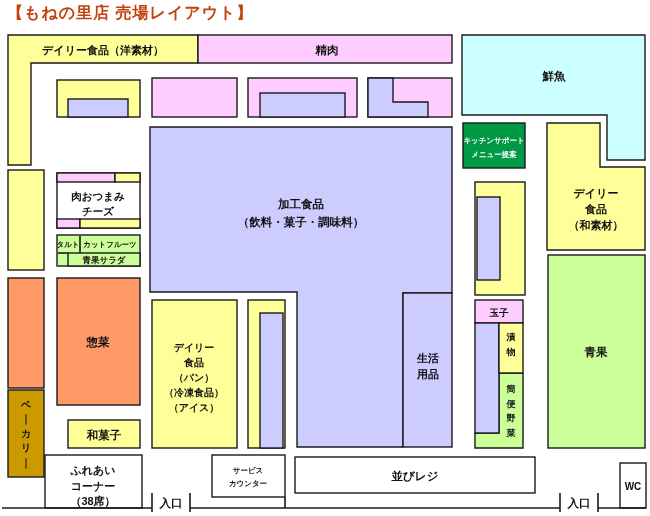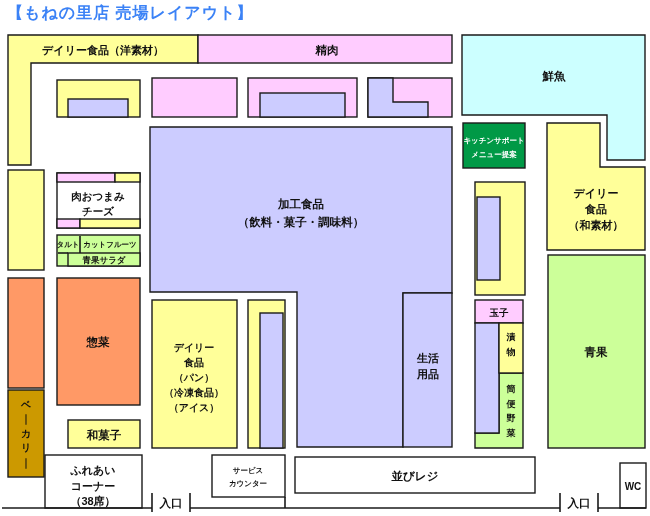--- a/index.html
+++ b/index.html
@@ -1,18 +1,18 @@
 <!DOCTYPE html>
 <html><head>
 <meta charset="utf-8">
 <style>
   html,body{margin:0;padding:0;background:#ffffff;}
   body{font-family:"Liberation Sans",sans-serif;}
   .canvas{position:relative;width:650px;height:516px;background:#fff;overflow:hidden;}
-  .title{position:absolute;left:7px;top:3px;font-size:16px;font-weight:bold;color:#3b82f6;
+  .title{position:absolute;left:7px;top:3px;font-size:16px;font-weight:bold;color:#c2410c;
          letter-spacing:1px;white-space:nowrap;}
   svg{position:absolute;left:0;top:0;}
   text{font-family:"Liberation Sans",sans-serif;font-weight:bold;}
 </style>
 </head>
 <body>
 
 <div class="canvas">
   <div class="title">【もねの里店 売場レイアウト】</div>
   <svg width="650" height="516" viewBox="0 0 650 516">

